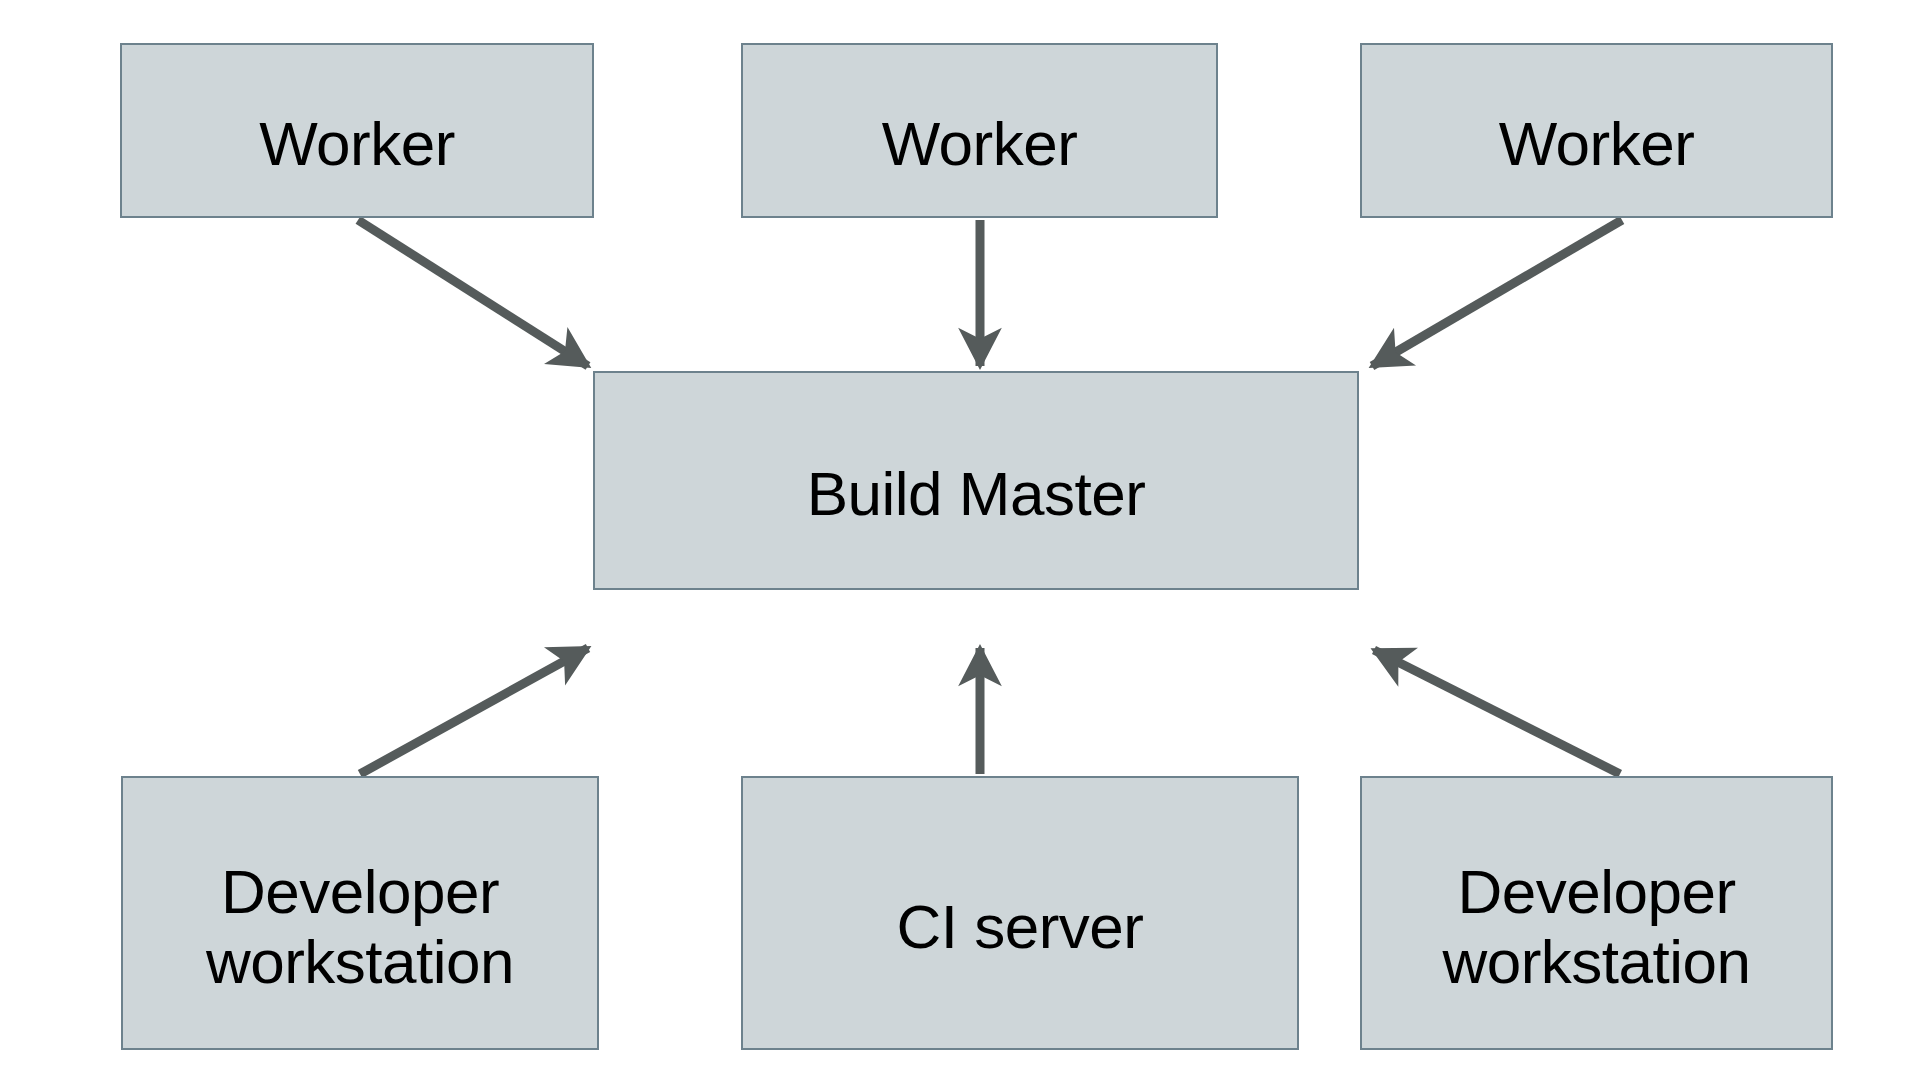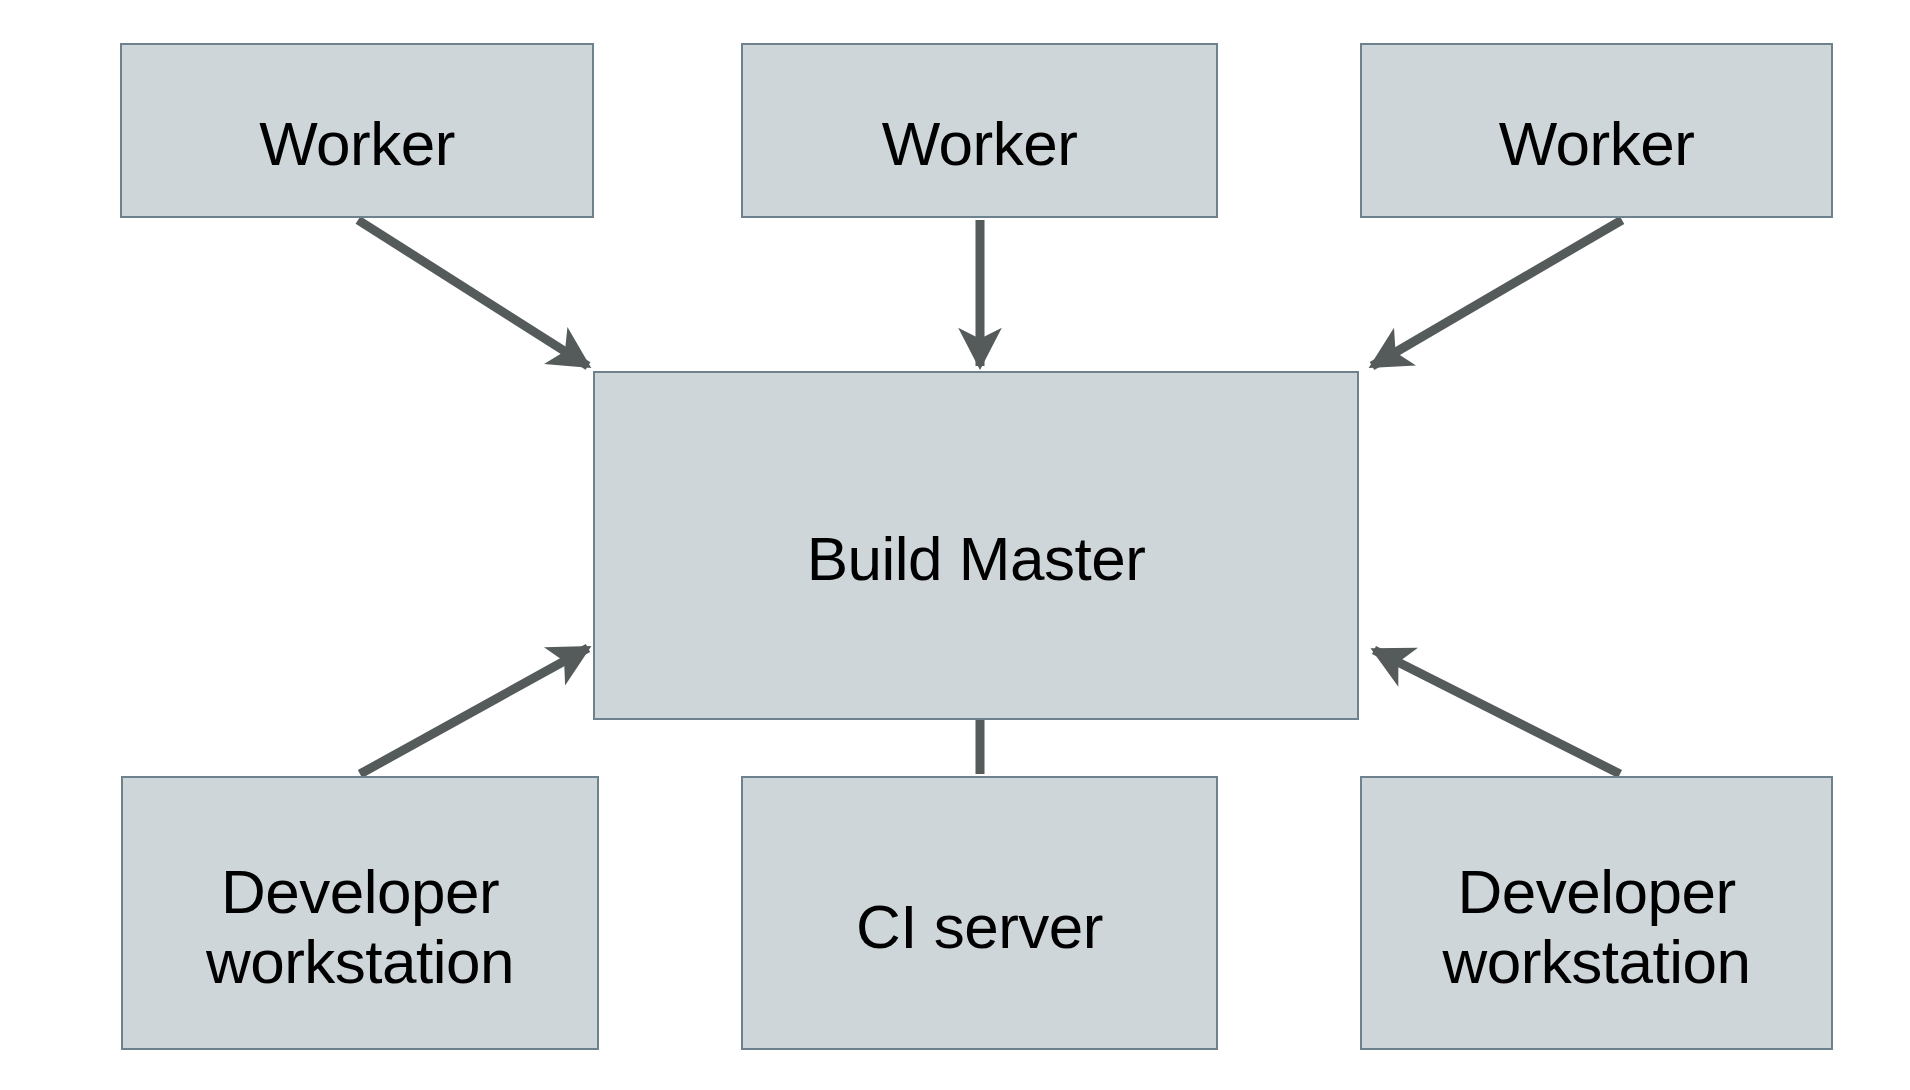--- a/index.html
+++ b/index.html
@@ -80,30 +80,30 @@
   </div>
 
   <div class="node" style="left:741px; top:43px; width:477px; height:175px;">
     <span class="node-label lbl-worker">Worker</span>
   </div>
 
   <div class="node" style="left:1360px; top:43px; width:473px; height:175px;">
     <span class="node-label lbl-worker">Worker</span>
   </div>
 
-  <div class="node" style="left:593px; top:371px; width:766px; height:349px;">
+  <div class="node" style="left:593px; top:371px; width:766px; height:219px;">
     <span class="node-label lbl-master">Build Master</span>
   </div>
 
   <div class="node" style="left:121px; top:776px; width:478px; height:274px;">
     <span class="node-label lbl-dev">Developer
 workstation</span>
   </div>
 
-  <div class="node" style="left:741px; top:776px; width:477px; height:274px;align-items:center;">
+  <div class="node" style="left:741px; top:776px; width:558px; height:274px;align-items:center;">
     <span class="node-label lbl-ci">CI server</span>
   </div>
 
   <div class="node" style="left:1360px; top:776px; width:473px; height:274px;">
     <span class="node-label lbl-dev">Developer
 workstation</span>
   </div>
 
 </div>
 

